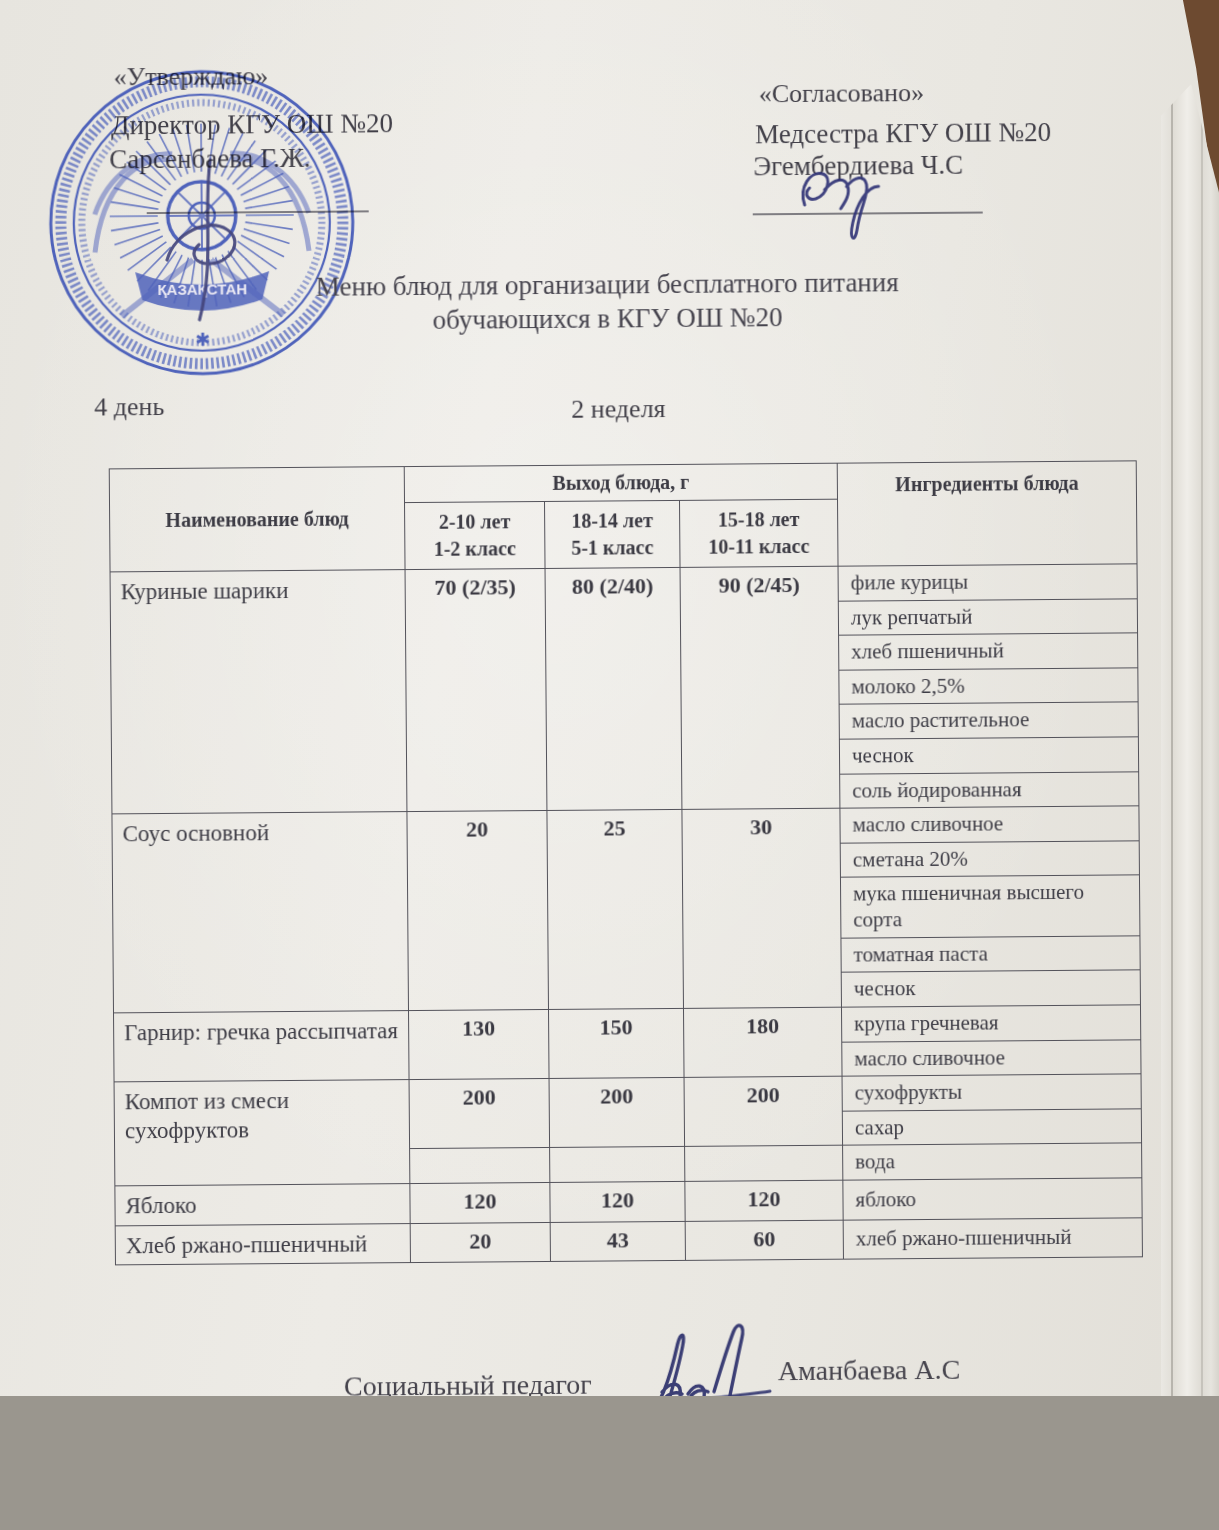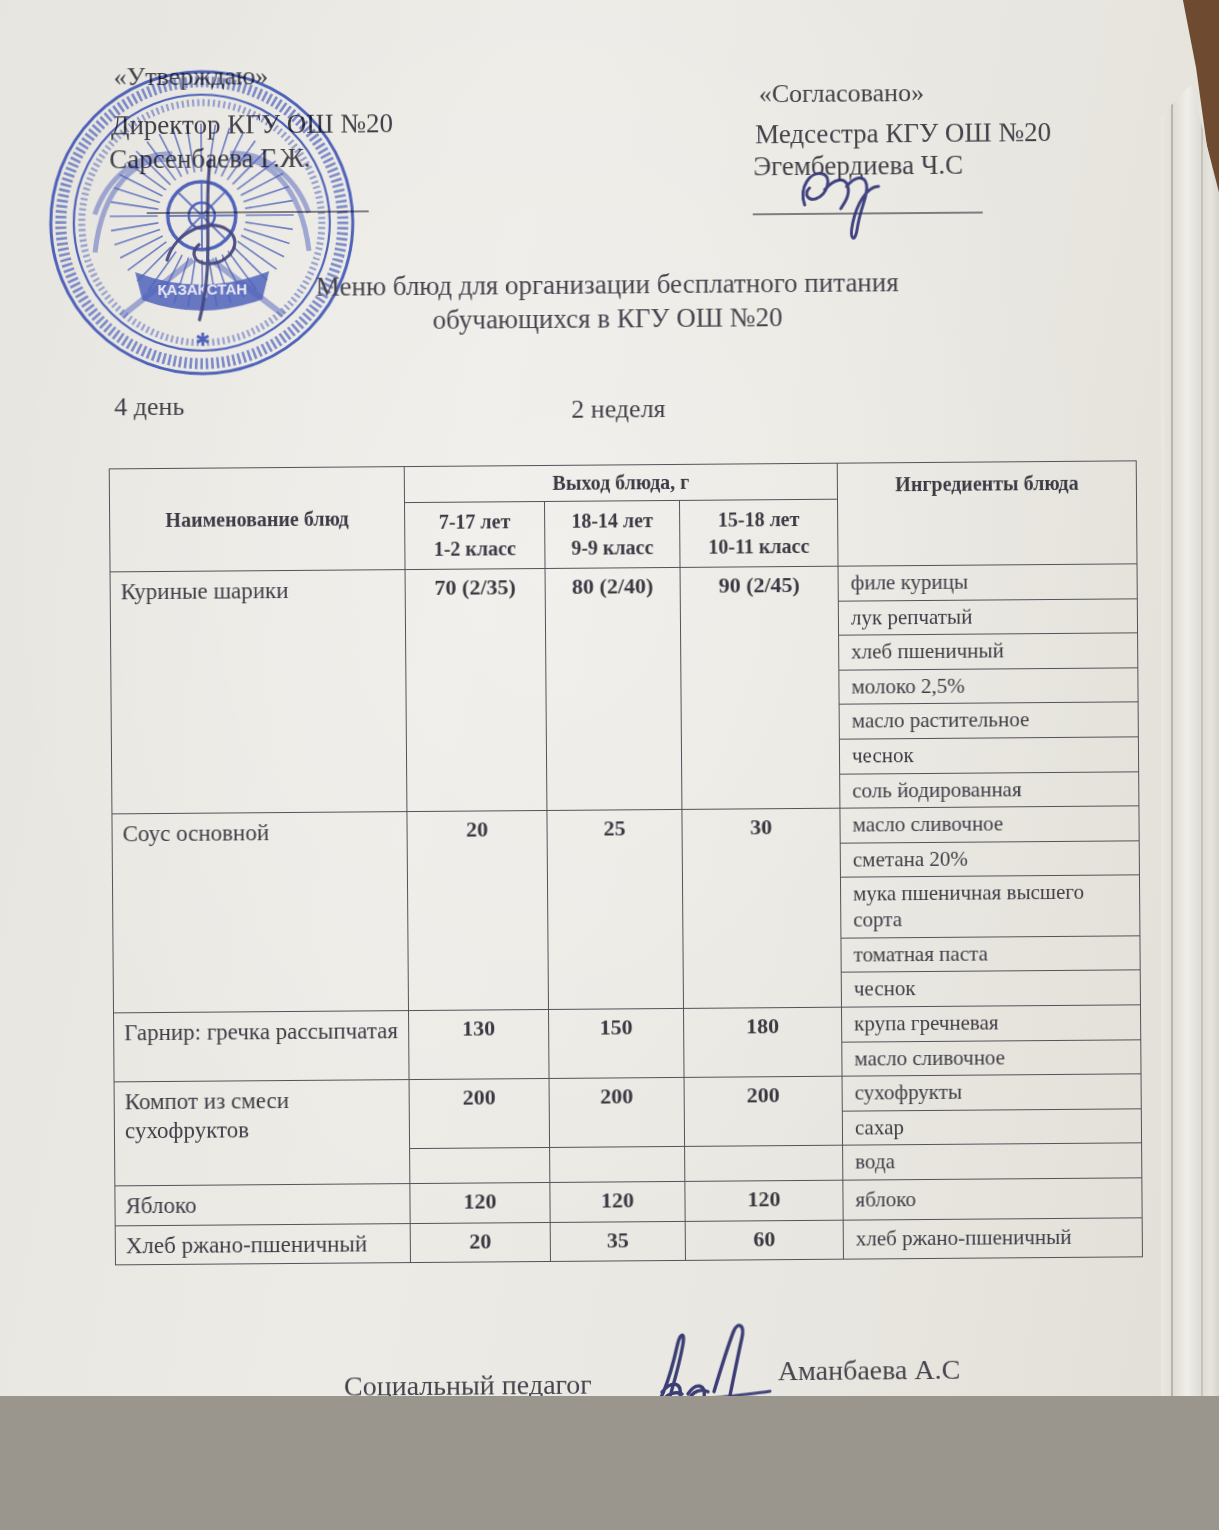--- a/index.html
+++ b/index.html
@@ -130,45 +130,45 @@
       <text x="159" y="231" text-anchor="middle" font-size="15" font-weight="bold" fill="#eceaf5" font-family="Liberation Sans, sans-serif">ҚАЗАҚСТАН</text>
       <text x="159" y="282" text-anchor="middle" font-size="18" fill="#3950b5">✱</text>
       <path d="M168 96 C160 150 172 196 156 256 M124 196 C132 168 166 154 184 166 C200 176 190 198 168 200 C152 201 146 190 156 181" fill="none" stroke="#2c2f6e" stroke-width="3.2" stroke-linecap="round" opacity=".92"></path>
     </svg>
 
     <div class="title">
       <div>Меню блюд для организации бесплатного питания</div>
       <div>обучающихся в КГУ ОШ №20</div>
     </div>
 
-    <div class="blk t26" style="left:116px;top:386px;">4 день</div>
+    <div class="blk t26" style="left:96px;top:386px;">4 день</div>
     <div class="blk t26" style="left:573px;top:392px;">2 неделя</div>
 
     <table class="menu">
       <colgroup>
         <col style="width:295px">
           <col style="width:140px">
           <col style="width:135px">
           <col style="width:158px">
           <col style="width:299px">
       </colgroup>
       <tbody id="menu-head">
         <tr>
           <th rowspan="2" style="height:45px">Наименование блюд</th>
           <th colspan="3" class="span-head">Выход блюда, г</th>
           <th rowspan="2" style="vertical-align:top;padding-top:10px">Ингредиенты блюда</th>
         </tr>
         <tr id="age-row">
             <th class="age-head">
-              <div>7-17 лет</div>
+              <div>2-10 лет</div>
               <div>1-2 класс</div>
             </th>
             <th class="age-head">
               <div>18-14 лет</div>
-              <div>9-9 класс</div>
+              <div>5-1 класс</div>
             </th>
             <th class="age-head">
               <div>15-18 лет</div>
               <div>10-11 класс</div>
             </th>
           </tr>
       </tbody>
       <tbody id="menu-body">
           <tr>
             <td class="dish-cell" rowspan="7">Куриные шарики</td>
@@ -243,21 +243,21 @@
           <tr>
             <td class="dish-cell" rowspan="1">Яблоко</td>
             <td class="value-cell" rowspan="1">120</td>
             <td class="value-cell" rowspan="1">120</td>
             <td class="value-cell" rowspan="1">120</td>
             <td class="ing-cell">яблоко</td>
           </tr>
           <tr>
             <td class="dish-cell" rowspan="1">Хлеб ржано-пшеничный</td>
             <td class="value-cell" rowspan="1">20</td>
-            <td class="value-cell" rowspan="1">35</td>
+            <td class="value-cell" rowspan="1">43</td>
             <td class="value-cell" rowspan="1">60</td>
             <td class="ing-cell">хлеб ржано-пшеничный</td>
           </tr>
         </tbody>
     </table>
 
     <div class="footer-role">Социальный педагог</div>
     <div class="footer-name">Аманбаева А.С</div>
     <svg class="sig" style="left:628px;top:1322px;" width="170" height="130" viewBox="0 0 170 130">
       <path d="M14 92 C28 84 38 48 44 22 C47 10 52 10 49 24 C44 50 36 74 30 94

